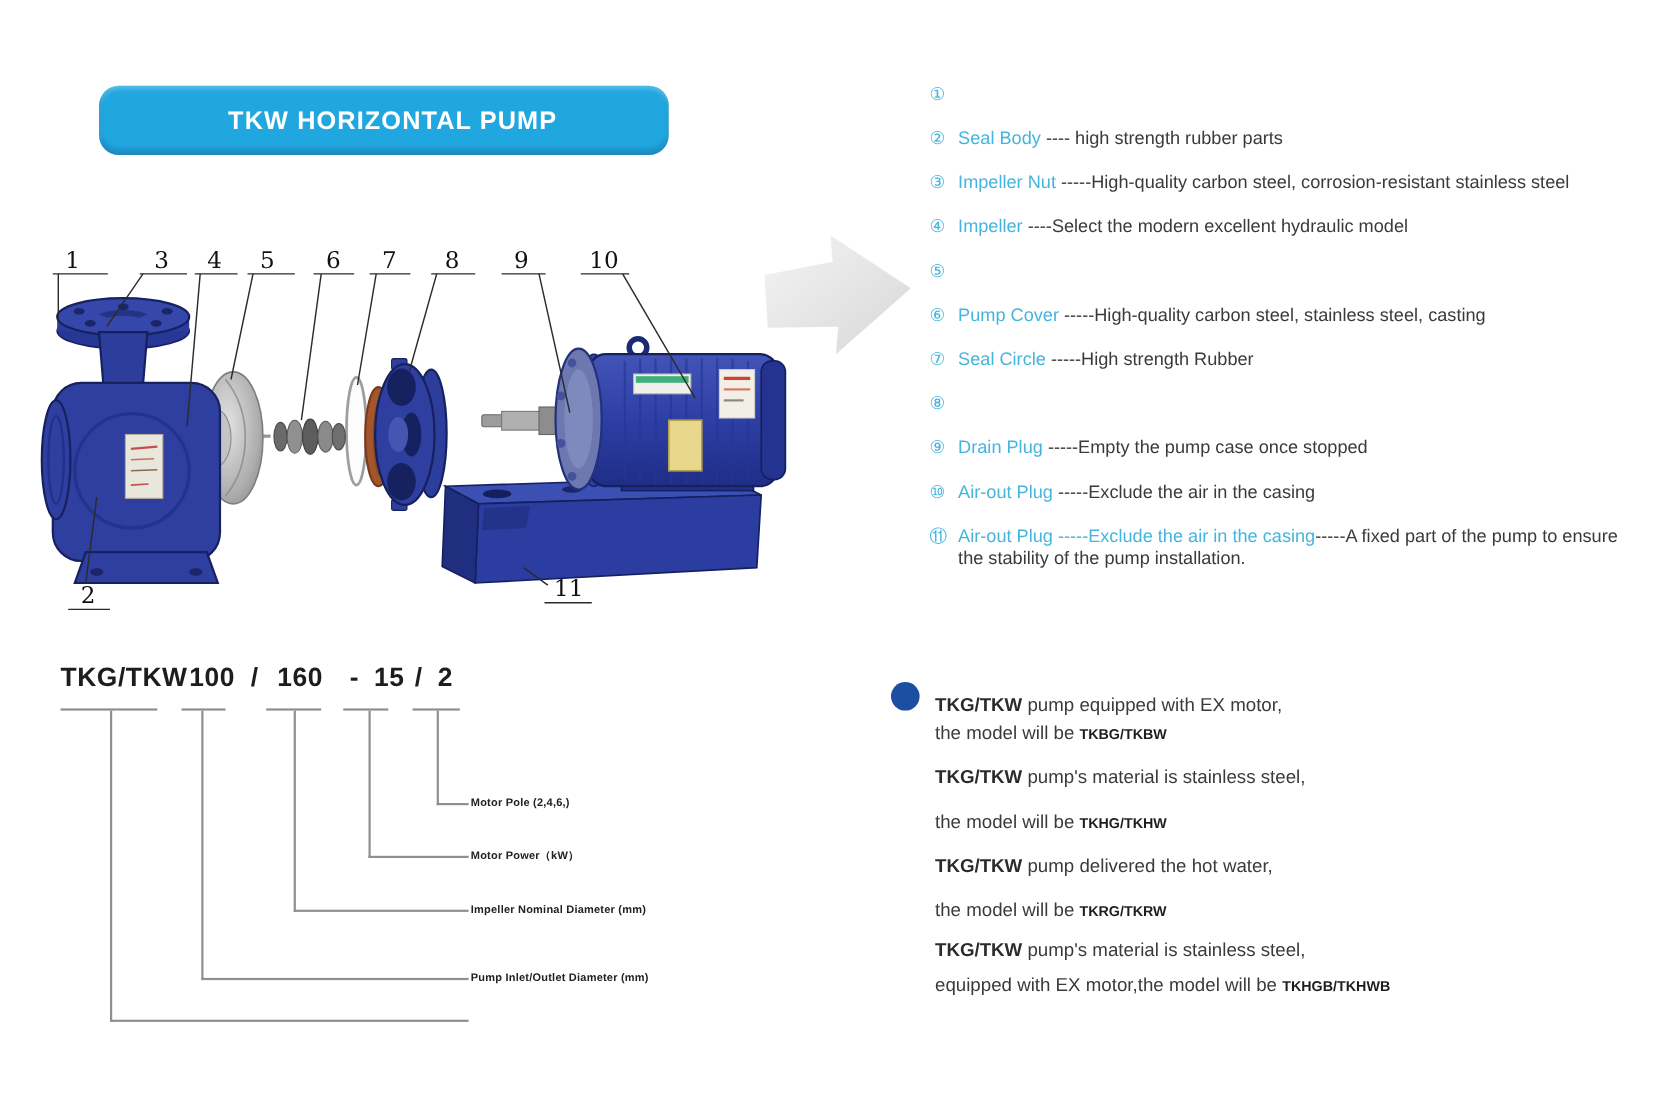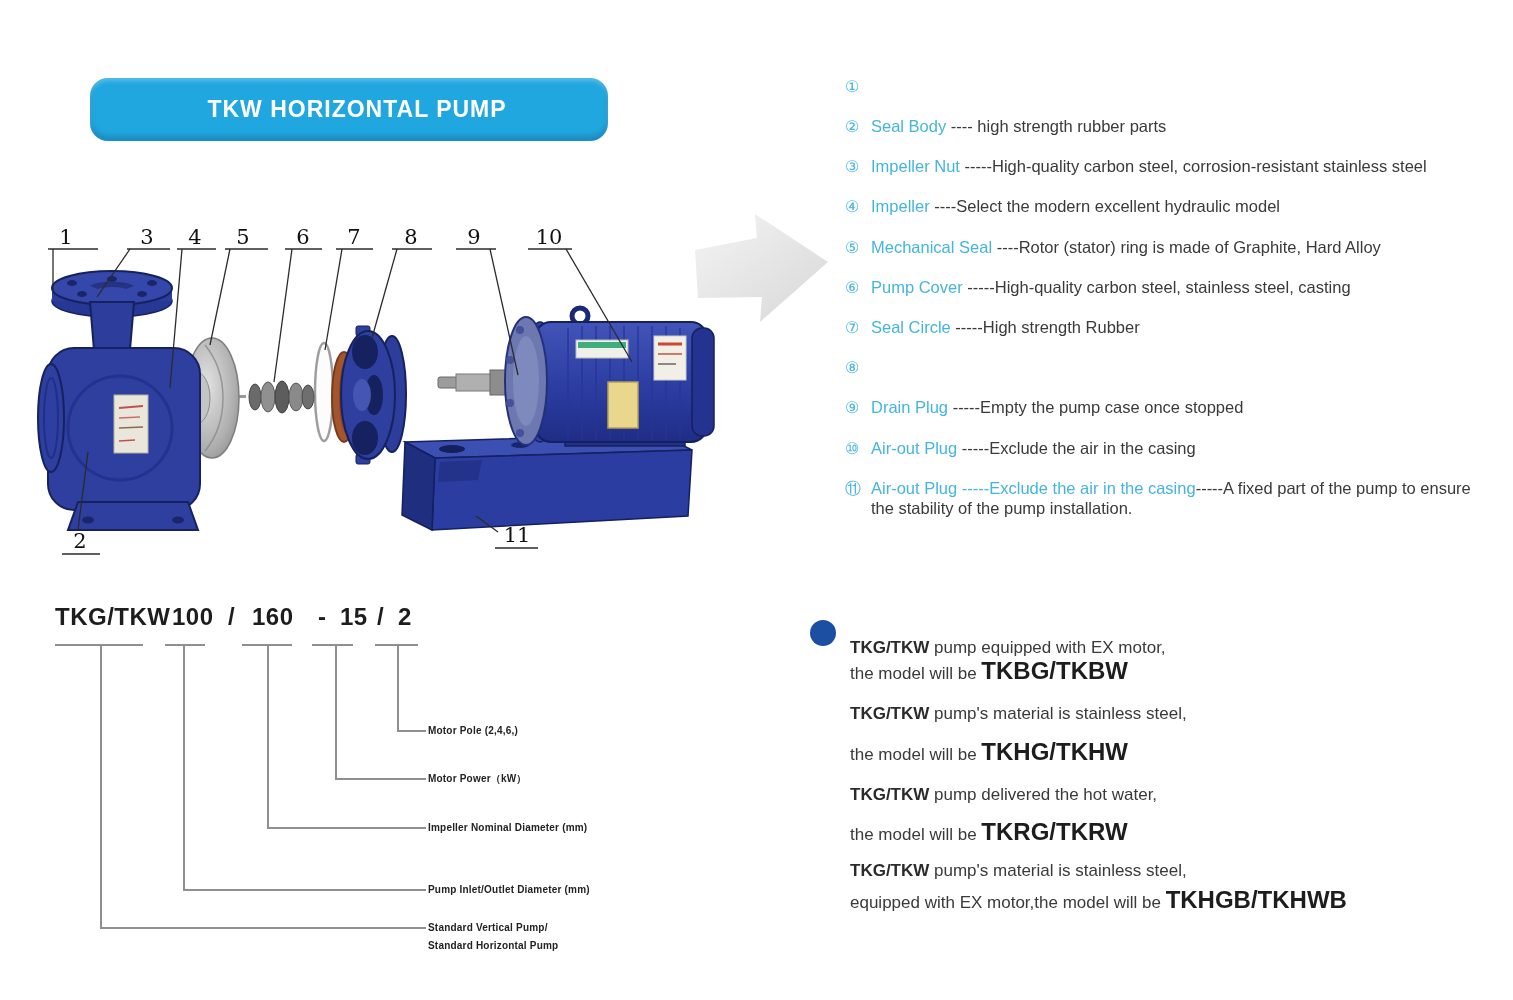--- a/index.html
+++ b/index.html
@@ -23,21 +23,21 @@
   .mc-code span{position:absolute;font-size:24px;font-weight:bold;color:#1d1d1d;letter-spacing:.5px;}
   .mline{position:absolute;background:#8f8f8f;}
   .mc-label{position:absolute;left:428px;font-size:10px;font-weight:bold;color:#222;
             letter-spacing:.2px;line-height:18px;}
 
   
   .bullet{position:absolute;left:810px;top:620px;width:26px;height:26px;border-radius:50%;
           background:#1c4fa1;}
   .note-line{position:absolute;left:850px;font-size:17px;color:#3a3a3a;white-space:pre-wrap;}
   .nl-lead{font-weight:600;color:#2b2b2b;}
-  .nl-bold{font-weight:bold;font-size:24px;color:#1d1d1d;}
+  .nl-bold{font-weight:bold;font-size:13px;color:#1d1d1d;}
 
   
   .co{font-family:"DejaVu Serif","Liberation Serif",serif;font-size:21px;fill:#111;text-anchor:middle;}
 </style>
 </head>
 <body>
 
 <div class="page">
 
   <div class="banner">
@@ -234,21 +234,20 @@
     <div class="pl-item" style="top:156px">
         <span class="pl-num">③</span>
         <span class="pl-text"><span class="pl-blue">Impeller Nut</span><span class="pl-dark"> -----High-quality carbon steel, corrosion-resistant stainless steel</span></span>
       </div>
     <div class="pl-item" style="top:196px">
         <span class="pl-num">④</span>
         <span class="pl-text"><span class="pl-blue">Impeller</span><span class="pl-dark"> ----Select the modern excellent hydraulic model</span></span>
       </div>
     <div class="pl-item" style="top:237px">
         <span class="pl-num">⑤</span>
-        <span class="pl-text"><span class="pl-blue">Mechanical Seal</span><span class="pl-dark"> ----Rotor (stator) ring is made of Graphite, Hard Alloy</span></span>
       </div>
     <div class="pl-item" style="top:277px">
         <span class="pl-num">⑥</span>
         <span class="pl-text"><span class="pl-blue">Pump Cover</span><span class="pl-dark"> -----High-quality carbon steel, stainless steel, casting</span></span>
       </div>
     <div class="pl-item" style="top:317px">
         <span class="pl-num">⑦</span>
         <span class="pl-text"><span class="pl-blue">Seal Circle</span><span class="pl-dark"> -----High strength Rubber</span></span>
       </div>
     <div class="pl-item" style="top:357px">
@@ -294,24 +293,20 @@
     <div class="mline" style="left:335px;top:778px;width:91px;height:2px"></div>
     <div class="mline" style="left:267px;top:827px;width:159px;height:2px"></div>
     <div class="mline" style="left:183px;top:889px;width:243px;height:2px"></div>
     <div class="mline" style="left:100px;top:927px;width:326px;height:2px"></div>
   </div>
 
   <div class="mc-label" style="top:722px">Motor Pole (2,4,6,)</div>
   <div class="mc-label" style="top:770px">Motor Power（kW）</div>
   <div class="mc-label" style="top:819px">Impeller Nominal Diameter (mm)</div>
   <div class="mc-label" style="top:881px">Pump Inlet/Outlet Diameter (mm)</div>
-  <div class="mc-label" style="top:919px">
-    <div>Standard Vertical Pump/</div>
-    <div>Standard Horizontal Pump</div>
-  </div>
 
   <div class="bullet"></div>
   <div>
     <div class="note-line" style="top:631px"><span class="nl-lead">TKG/TKW</span><span> pump equipped with EX motor,</span><span class="nl-bold"></span></div>
     <div class="note-line" style="top:657px"><span class="nl-lead"></span><span>the model will be </span><span class="nl-bold">TKBG/TKBW</span></div>
     <div class="note-line" style="top:697px"><span class="nl-lead">TKG/TKW</span><span> pump's material is stainless steel,</span><span class="nl-bold"></span></div>
     <div class="note-line" style="top:738px"><span class="nl-lead"></span><span>the model will be </span><span class="nl-bold">TKHG/TKHW</span></div>
     <div class="note-line" style="top:778px"><span class="nl-lead">TKG/TKW</span><span> pump delivered the hot water,</span><span class="nl-bold"></span></div>
     <div class="note-line" style="top:818px"><span class="nl-lead"></span><span>the model will be </span><span class="nl-bold">TKRG/TKRW</span></div>
     <div class="note-line" style="top:854px"><span class="nl-lead">TKG/TKW</span><span> pump's material is stainless steel,</span><span class="nl-bold"></span></div>

